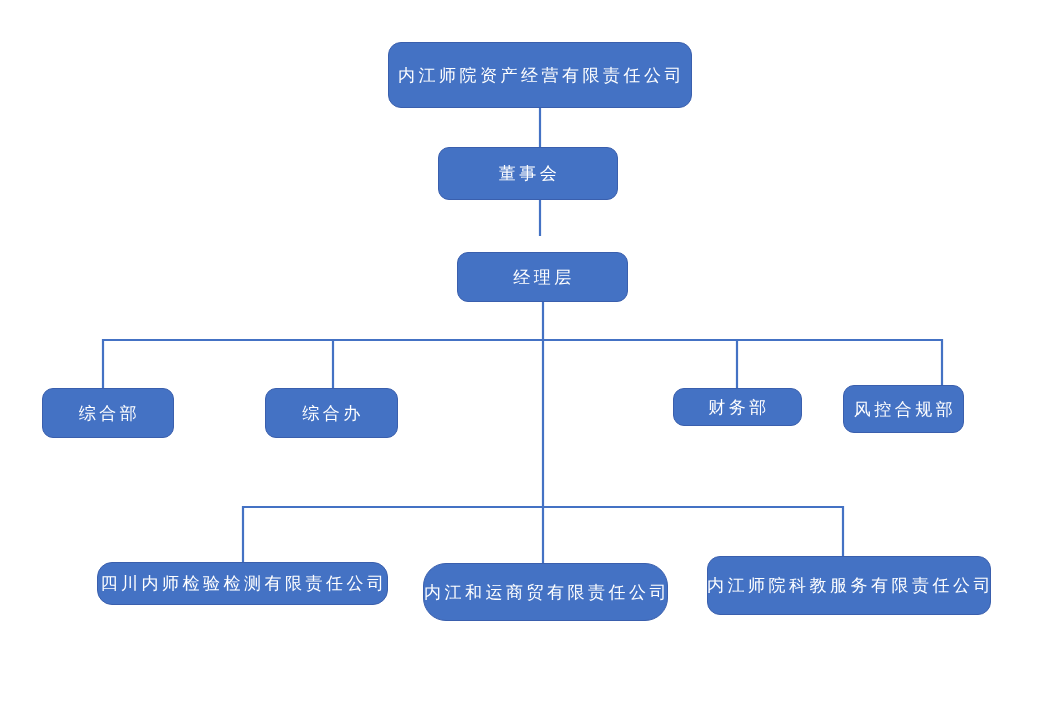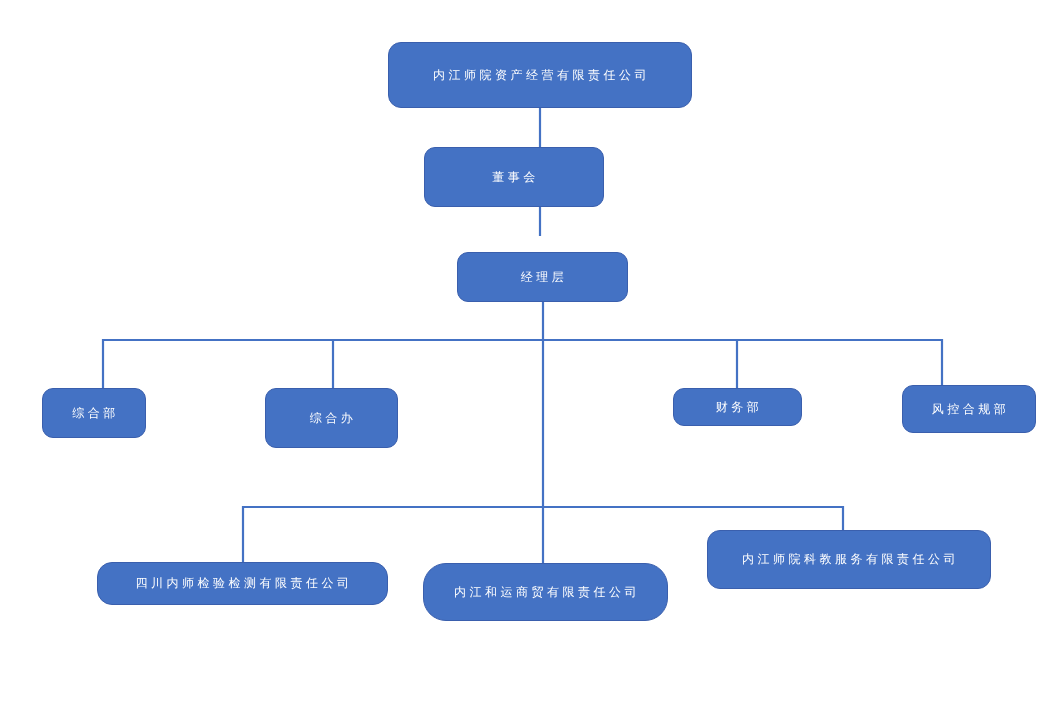--- a/index.html
+++ b/index.html
@@ -23,37 +23,37 @@
     stroke-width: 2.2;
     fill: none;
     stroke-linecap: butt;
   }
   .node {
     position: absolute;
     display: flex; align-items: center; justify-content: center;
     background: var(--fill, #4472C4);
     border: 1.5px solid var(--border, #3A5FAD);
     color: var(--text, #ffffff);
-    font-size: 12px;
+    font-size: 17px;
     letter-spacing: 3.5px;
     padding-left: 3px; 
     white-space: nowrap;
     border-radius: 11px;
   }
   
   .n-root        { left: 388px; top: 42px;  width: 304px; height: 66px; border-radius: 13px; }
-  .n-board       { left: 424px; top: 147px; width: 180px; height: 60px; }
+  .n-board       { left: 438px; top: 147px; width: 180px; height: 53px; }
   .n-management  { left: 457px; top: 252px; width: 171px; height: 50px; }
-  .n-dept-general        { left: 42px;  top: 388px; width: 104px; height: 50px; }
-  .n-dept-general-office { left: 265px; top: 388px; width: 133px; height: 60px; }
+  .n-dept-general        { left: 42px;  top: 388px; width: 132px; height: 50px; }
+  .n-dept-general-office { left: 265px; top: 388px; width: 133px; height: 50px; }
   .n-dept-finance        { left: 673px; top: 388px; width: 129px; height: 38px; }
-  .n-dept-risk           { left: 902px; top: 385px; width: 134px; height: 48px; }
+  .n-dept-risk           { left: 843px; top: 385px; width: 121px; height: 48px; }
   .n-sub-inspection { left: 97px;  top: 562px; width: 291px; height: 43px; border-radius: 15px; }
   .n-sub-trading    { left: 423px; top: 563px; width: 245px; height: 58px; border-radius: 23px; }
-  .n-sub-science    { left: 707px; top: 530px; width: 284px; height: 59px; border-radius: 13px; }
+  .n-sub-science    { left: 707px; top: 556px; width: 284px; height: 59px; border-radius: 13px; }
 </style>
 </head>
 <body>
 
 <div class="canvas">
 
   <svg class="connectors" width="1064" height="702" viewBox="0 0 1064 702" aria-hidden="true">
 
     <path d="M540 108 V147"></path>
 

